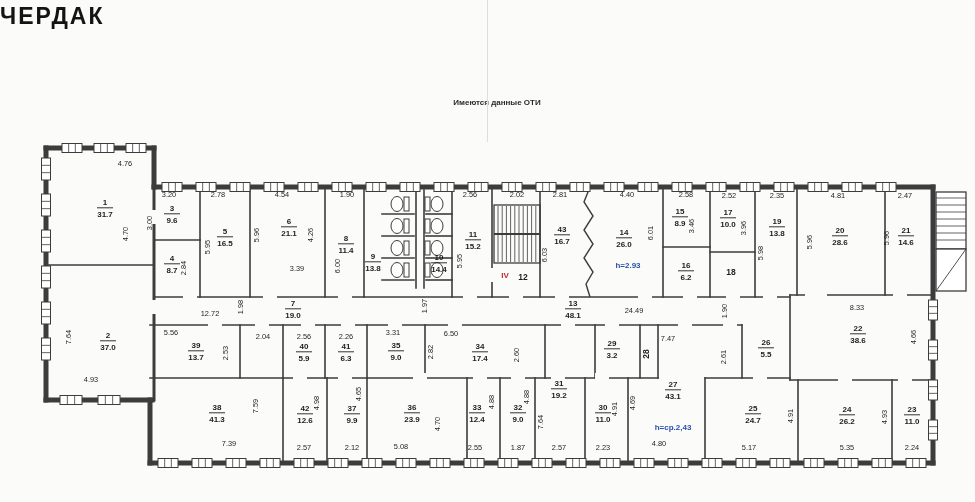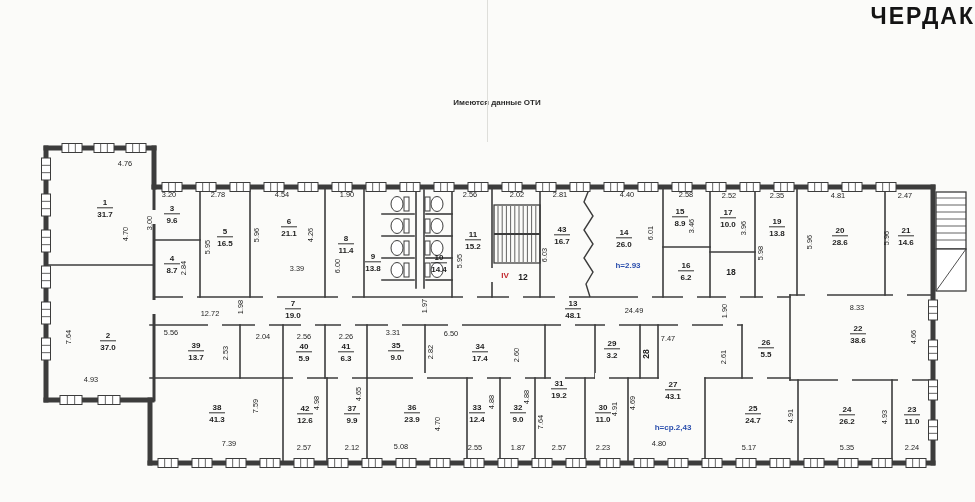--- a/index.html
+++ b/index.html
@@ -2,21 +2,21 @@
 <html><head>
 <meta charset="utf-8">
 <style>
   html,body{margin:0;padding:0;background:#e8e8e6;}
   .page{
     position:relative;width:975px;height:502px;margin:0 auto;
     background:#fbfbf9;overflow:hidden;
     font-family:"Liberation Sans", sans-serif;
   }
   .title{
-    position:absolute;left:0;top:3px;width:975px;text-align:right;
+    position:absolute;left:0;top:3px;width:975px;text-align:left;
     font-size:23px;font-weight:700;letter-spacing:2px;color:#141414;
   }
   .note{
     position:absolute;left:0;top:98px;width:994px;text-align:center;
     font-size:8px;font-weight:700;color:#2a2a2a;
   }
   .seam{
     position:absolute;left:487px;top:0;width:1px;height:142px;background:#dededa;
   }
   svg#plan{position:absolute;left:0;top:0;}

